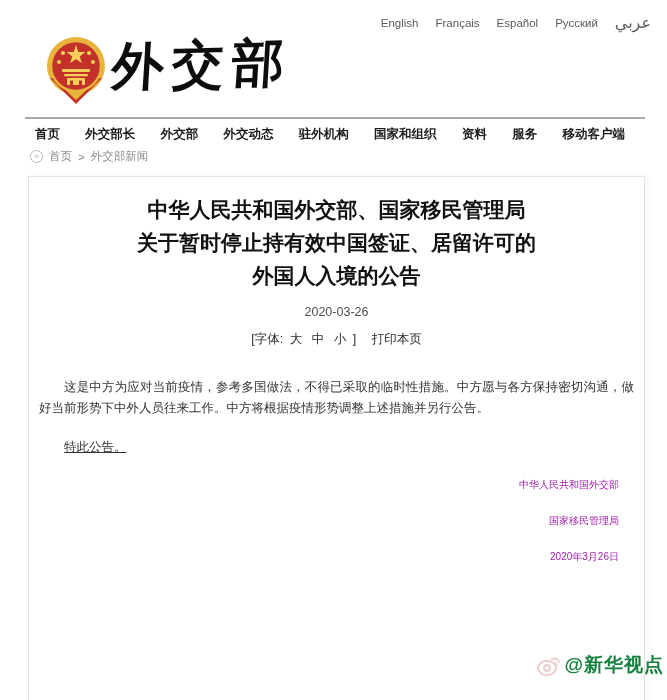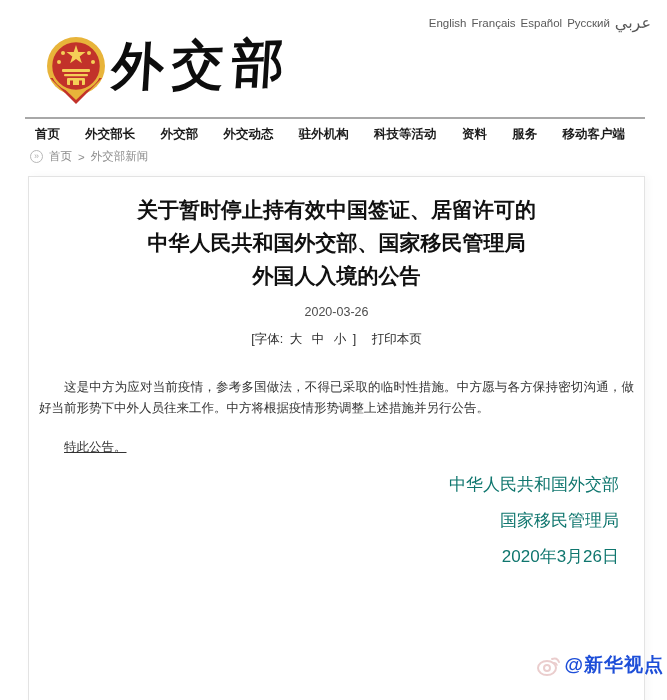--- a/index.html
+++ b/index.html
@@ -6,21 +6,21 @@
   html, body {
     width: 667px; height: 700px;
     background: #ffffff;
     overflow: hidden;
     font-family: "Liberation Sans", "DejaVu Sans", sans-serif;
     position: relative;
   }
   
   .lang-bar {
     position: absolute; top: 13px; right: 16px;
-    display: flex; align-items: center; gap: 5px;
+    display: flex; align-items: center; gap: 17px;
     font-size: 11.5px; color: #595959;
   }
   .lang-bar span { cursor: pointer; white-space: nowrap; }
   .lang-ar { font-size: 16px; }
   
   .emblem {
     position: absolute; left: 45px; top: 36px;
     width: 62px; height: 68px;
   }
   .calligraphy {
@@ -81,28 +81,28 @@
   .article-tools .print { margin-left: 12px; cursor: pointer; text-align: right; }
   .article-body {
     margin: 29px 10px 0 10px;
     font-size: 12.5px; line-height: 21px; color: #333;
     text-align: justify;
   }
   .article-body p { text-indent: 2em; margin-bottom: 7px; }
   .article-body p.closing { margin-top: 18px; text-decoration: underline; }
   .signature {
     margin-top: 16px; padding-right: 25px;
-    text-align: right; font-size: 17px; color: #0f766e;
+    text-align: right; font-size: 10px; color: #a21caf;
   }
   .signature div { margin-top: 15px; line-height: 21px; }
   
   .watermark {
     position: absolute; top: 652px; right: 3px;
     display: flex; align-items: center; gap: 3px;
-    color: #1d4ed8; font-size: 19px; font-weight: bold;
+    color: #15803d; font-size: 19px; font-weight: bold;
     letter-spacing: 1px;
     white-space: nowrap;
   }
   .watermark svg { opacity: 0.85; }
 </style>
 </head>
 <body>
 
 <div class="lang-bar">
   <span>English</span>
@@ -131,37 +131,37 @@
 </svg>
 <div class="calligraphy">外交部</div>
 
 <div class="nav-rule"></div>
 <div class="main-nav">
   <span>首页</span>
   <span>外交部长</span>
   <span>外交部</span>
   <span>外交动态</span>
   <span>驻外机构</span>
-  <span>科技等活动</span>
+  <span>国家和组织</span>
   <span>资料</span>
   <span>服务</span>
   <span>移动客户端</span>
 </div>
 
 <div class="breadcrumb">
   <span class="crumb-icon">»</span>
   <span>首页</span>
   <span>&gt;</span>
   <span>外交部新闻</span>
 </div>
 
 <div class="panel">
   <div class="article-title">
+    <div>中华人民共和国外交部、国家移民管理局</div>
     <div>关于暂时停止持有效中国签证、居留许可的</div>
-    <div>中华人民共和国外交部、国家移民管理局</div>
     <div>外国人入境的公告</div>
   </div>
 
   <div class="article-date">2020-03-26</div>
 
   <div class="article-tools">
     <span>[字体:</span>
     <span class="sz">大</span>
     <span class="sz">中</span>
     <span class="sz">小</span>

